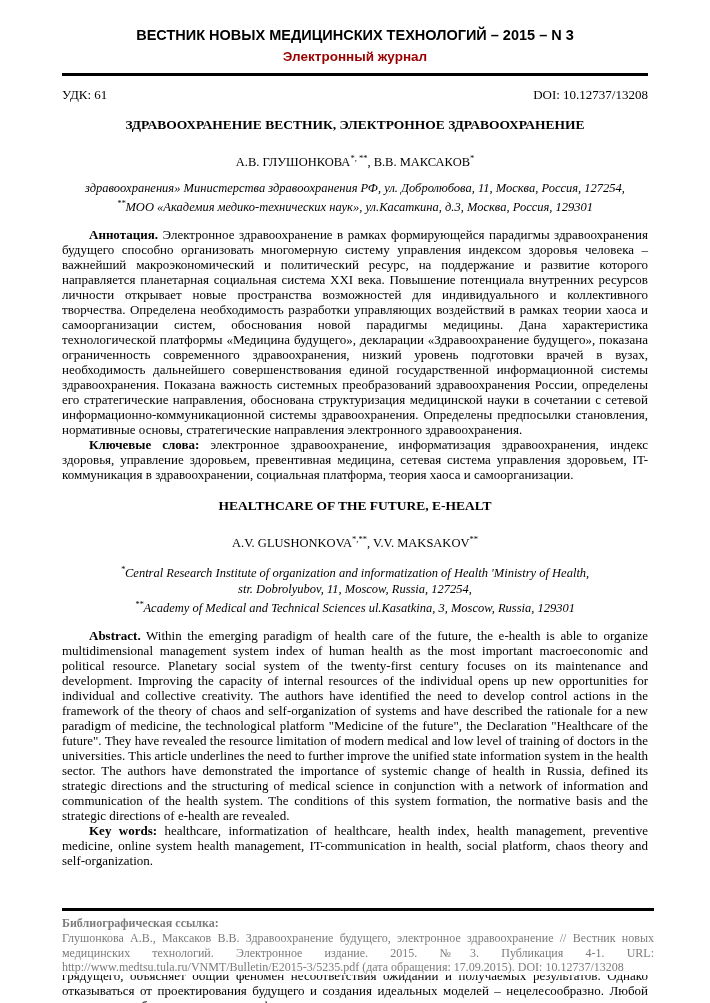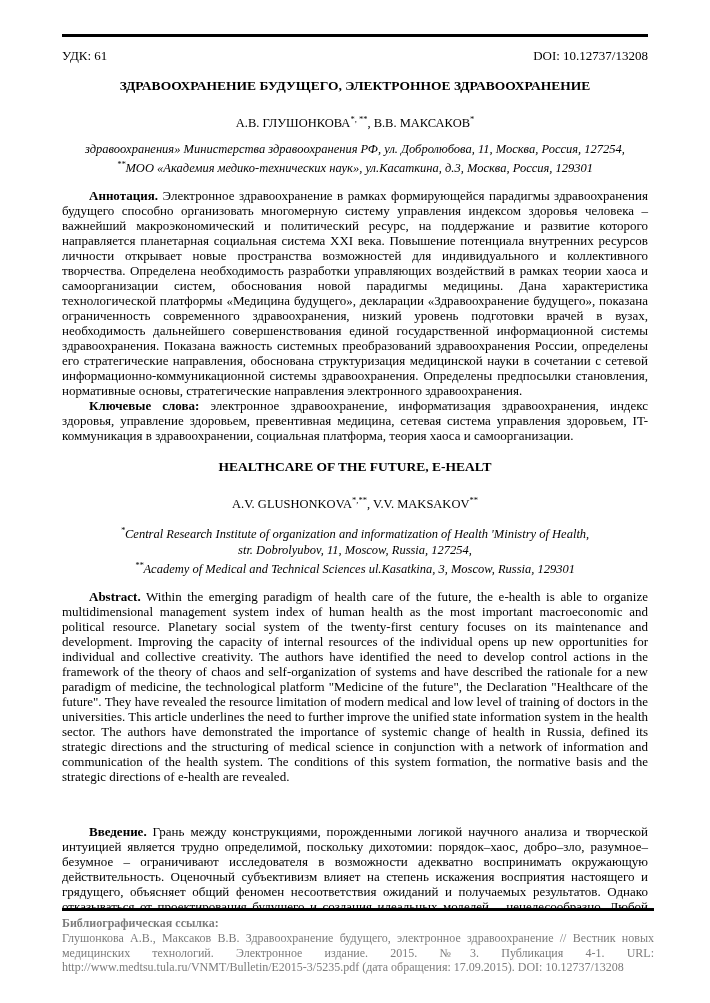--- a/index.html
+++ b/index.html
@@ -34,28 +34,30 @@
   .footer-rule { height:3px; background:#000; }
   .footer-label { color:#7c7c7c; font-size:12px; font-weight:bold; margin-top:5px; line-height:14px; font-family:"Liberation Serif", serif; }
   .footer-text { color:#7c7c7c; font-size:12px; line-height:14.5px; text-align:justify; margin-top:1px; }
 </style>
 </head>
 <body>
 
 <div class="page">
   <div class="content">
 
+    <div class="journal-title sans">ВЕСТНИК НОВЫХ МЕДИЦИНСКИХ ТЕХНОЛОГИЙ – 2015 – N 3</div>
+    <div class="journal-subtitle sans">Электронный журнал</div>
     <div class="rule"></div>
 
     <div class="meta-row">
       <span>УДК: 61</span>
       <span>DOI: 10.12737/13208</span>
     </div>
 
-    <div class="article-title">ЗДРАВООХРАНЕНИЕ БУДУЩЕГО, ЭЛЕКТРОННОЕ ЗДРАВООХРАНЕНИЕ</div>
+    <div class="article-title">ЗДРАВООХРАНЕНИЕ ВЕСТНИК, ЭЛЕКТРОННОЕ ЗДРАВООХРАНЕНИЕ</div>
 
     <div class="authors"><span>А.В. ГЛУШОНКОВА</span><sup>*, **</sup><span>, </span><span>В.В. МАКСАКОВ</span><sup>*</sup></div>
 
     <div class="affiliation">
       <div><span>здравоохранения» Министерства здравоохранения РФ, ул. Добролюбова, 11, Москва, Россия, 127254,</span></div>
       <div><sup>**</sup><span>МОО «Академия медико-технических наук», ул.Касаткина, д.3, Москва, Россия,  129301</span></div>
     </div>
 
     <p class="para first"><b>Аннотация.</b><span> Электронное здравоохранение в рамках формирующейся парадигмы здравоохранения будущего способно организовать многомерную систему управления индексом здоровья человека – важнейший макроэкономический и политический ресурс, на поддержание и развитие которого направляется планетарная социальная система XXI века. Повышение потенциала внутренних ресурсов личности открывает новые пространства возможностей для индивидуального и коллективного творчества. Определена необходимость разработки управляющих воздействий в рамках теории хаоса и самоорганизации систем, обоснования новой парадигмы медицины. Дана характеристика технологической платформы «Медицина будущего», декларации «Здравоохранение будущего», показана ограниченность современного здравоохранения, низкий уровень подготовки врачей в вузах, необходимость дальнейшего совершенствования единой государственной информационной системы здравоохранения. Показана важность системных преобразований здравоохранения России, определены его стратегические направления, обоснована структуризация медицинской науки в сочетании с сетевой информационно-коммуникационной системы здравоохранения. Определены предпосылки становления, нормативные основы, стратегические направления электронного здравоохранения.</span></p>
     <p class="para"><b>Ключевые слова:</b><span> электронное здравоохранение, информатизация здравоохранения, индекс здоровья, управление здоровьем, превентивная медицина, сетевая система управления здоровьем, IT-коммуникация в здравоохранении, социальная платформа, теория хаоса и самоорганизации.</span></p>
@@ -65,20 +67,21 @@
 
       <div class="authors"><span>A.V. GLUSHONKOVA</span><sup>*,**</sup><span>, </span><span>V.V. MAKSAKOV</span><sup>**</sup></div>
 
       <div class="affiliation">
         <div><sup>*</sup><span>Central Research Institute of organization and informatization of Health 'Ministry of Health,</span></div>
         <div><span>str. Dobrolyubov, 11, Moscow, Russia, 127254,</span></div>
         <div><sup>**</sup><span>Academy of Medical and Technical Sciences ul.Kasatkina, 3, Moscow, Russia, 129301</span></div>
       </div>
 
       <p class="para first"><b>Abstract.</b><span> Within the emerging paradigm of health care of the future, the e-health is able to organize multidimensional management system index of human health as the most important macroeconomic and political resource. Planetary social system of the twenty-first century focuses on its maintenance and development. Improving the capacity of internal resources of the individual opens up new opportunities for individual and collective creativity. The authors have identified the need to develop control actions in the framework of the theory of chaos and self-organization of systems and have described the rationale for a new paradigm of medicine, the technological platform "Medicine of the future", the Declaration "Healthcare of the future". They have revealed the resource limitation of modern medical and low level of training of doctors in the universities. This article underlines the need to further improve the unified state information system in the health sector. The authors have demonstrated the importance of systemic change of health in Russia, defined its strategic directions and the structuring of medical science in conjunction with a network of information and communication of the health system. The conditions of this system formation, the normative basis and the strategic directions of e-health are revealed.</span></p>
+      <p class="para"><b>Key words:</b><span> healthcare, informatization of healthcare, health index, health management, preventive medicine, online system health management, IT-communication in health, social platform, chaos theory and self-organization.</span></p>
     </div>
 
     <p class="para intro"><b>Введение.</b><span> Грань между конструкциями, порожденными логикой научного анализа и творческой интуицией является трудно определимой, поскольку дихотомии: порядок–хаос, добро–зло, разумное–безумное –  ограничивают исследователя в возможности адекватно воспринимать окружающую действительность. Оценочный субъективизм влияет на степень искажения восприятия настоящего и грядущего, объясняет общий феномен несоответствия ожиданий и получаемых результатов. Однако отказываться от проектирования будущего и создания идеальных моделей – нецелесообразно. Любой прогноз способен стать решающим фактором исторического движения посредством влияния на сознание и поведение людей, которые либо внедряют элементы прогноза в жизнь, либо делают все возможное, чтобы избежать</span></p>
 
   </div>
 
   <div class="footer">
     <div class="footer-rule"></div>
     <div class="footer-label">Библиографическая ссылка:</div>
     <div class="footer-text">Глушонкова А.В., Максаков В.В. Здравоохранение будущего, электронное здравоохранение // Вестник новых медицинских технологий. Электронное издание. 2015. №3. Публикация 4-1. URL: http://www.medtsu.tula.ru/VNMT/Bulletin/E2015-3/5235.pdf (дата обращения: 17.09.2015). DOI: 10.12737/13208</div>

